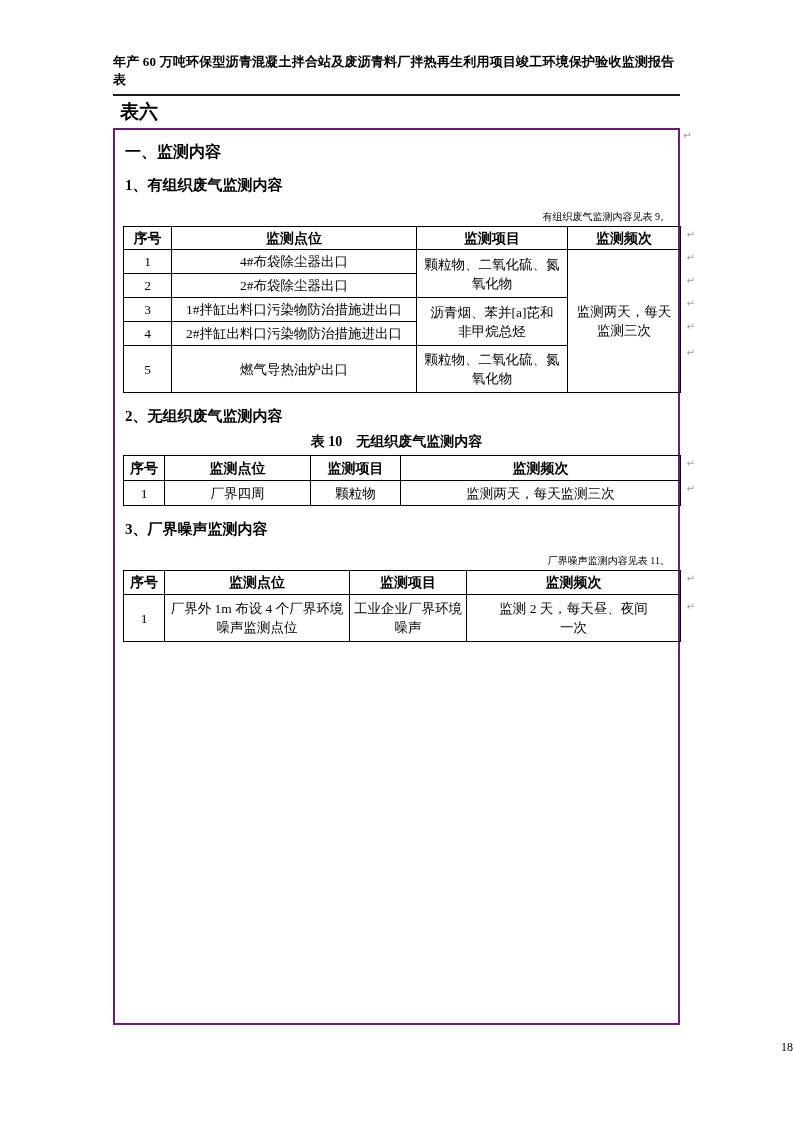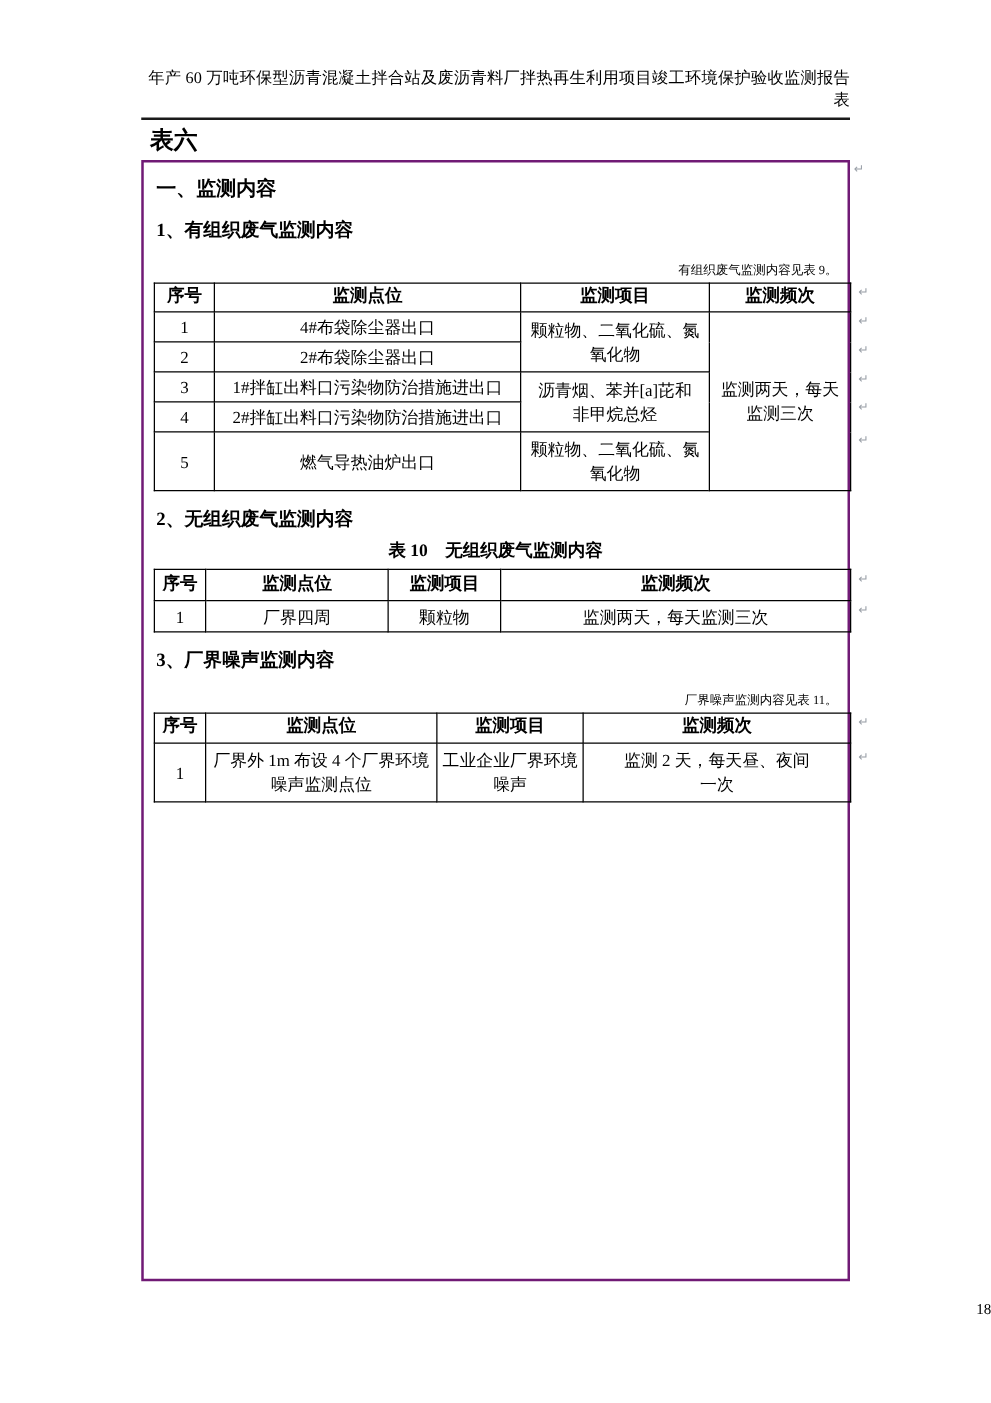--- a/index.html
+++ b/index.html
@@ -1,32 +1,32 @@
 <!DOCTYPE html>
 <html><head>
 <meta charset="utf-8">
 <style>
   html,body{margin:0;padding:0;background:#fff;}
   .page{position:relative;width:793px;height:1122px;background:#ffffff;overflow:hidden;
         font-family:"Liberation Serif","DejaVu Serif",serif;color:#000;}
-  .doc-header{position:absolute;left:113px;top:53px;width:567px;text-align:right;
-              font-size:13px;font-weight:normal;letter-spacing:0.2px;
+  .doc-header{position:absolute;left:113px;top:53px;width:567px;text-align:left;
+              font-size:13px;font-weight:bold;letter-spacing:0.2px;
               padding-bottom:5px;border-bottom:2px solid #1a1a1a;}
   .sheet-label{position:absolute;left:120px;top:99px;font-size:19px;font-weight:bold;}
   .content-box{position:absolute;left:113px;top:128px;width:567px;height:897px;
                box-sizing:border-box;border:2px solid #701a75;padding:2px 8px;}
   .sec-title{font-size:16px;font-weight:bold;margin:9px 0 0 2px;line-height:21px;}
   .sec-heading{font-size:15px;font-weight:bold;margin:13px 0 0 2px;line-height:20px;}
   .intro{font-size:10px;margin:12px 0 0 0;text-indent:2em;line-height:19px;text-align:right;}
   .tbl-caption{font-size:14px;font-weight:bold;text-align:center;margin:7px 0 4px 0;line-height:18px;}
   .tblwrap{position:relative;width:557px;margin:0 auto;}
   table{border-collapse:collapse;table-layout:fixed;width:100%;}
   th,td{border:1px solid #000;text-align:center;vertical-align:middle;
         padding:1px 2px;font-size:13.5px;line-height:19px;overflow:hidden;}
-  th{font-weight:bold;font-size:14px;font-family:Liberation Mono, monospace;}
+  th{font-weight:bold;font-size:14px;}
   .mw{display:inline-block;vertical-align:middle;}
   .mw135{max-width:135px;}
   .mw100{max-width:100px;}
   .mw180{max-width:181px;}
   .mw112{max-width:112px;}
   .mw160{max-width:160px;}
   .pmark{position:absolute;color:#9aa0a8;font-size:10px;line-height:10px;
          font-family:"DejaVu Sans",sans-serif;}
   .page-num{position:absolute;left:0;top:1040px;width:100%;text-align:right;font-size:12px;}
 </style>

